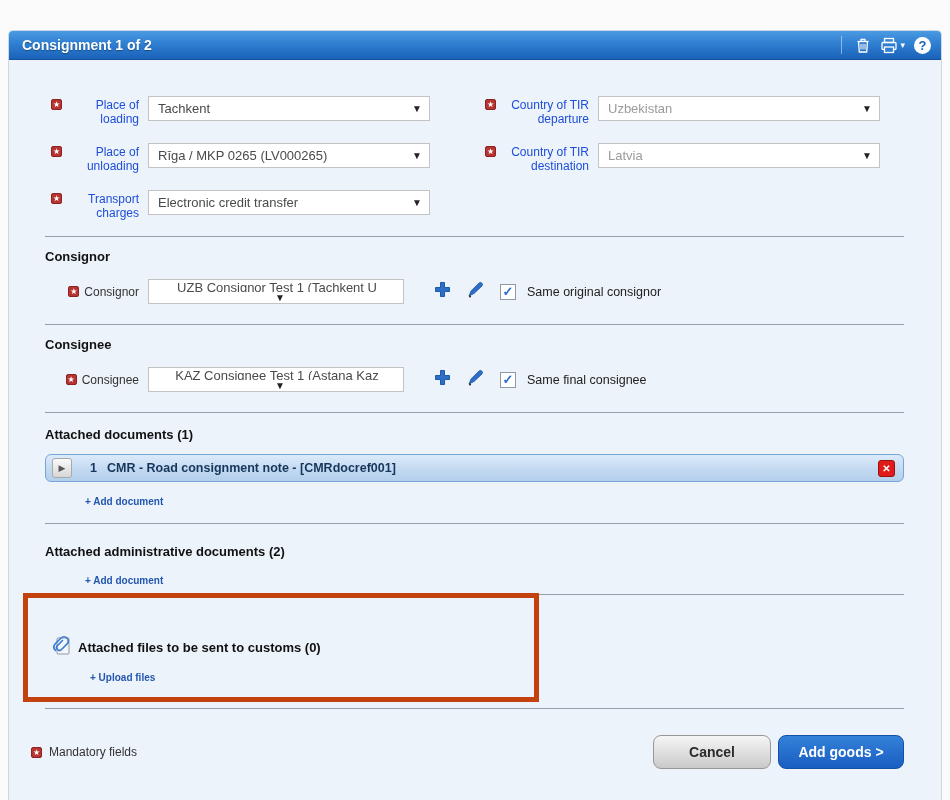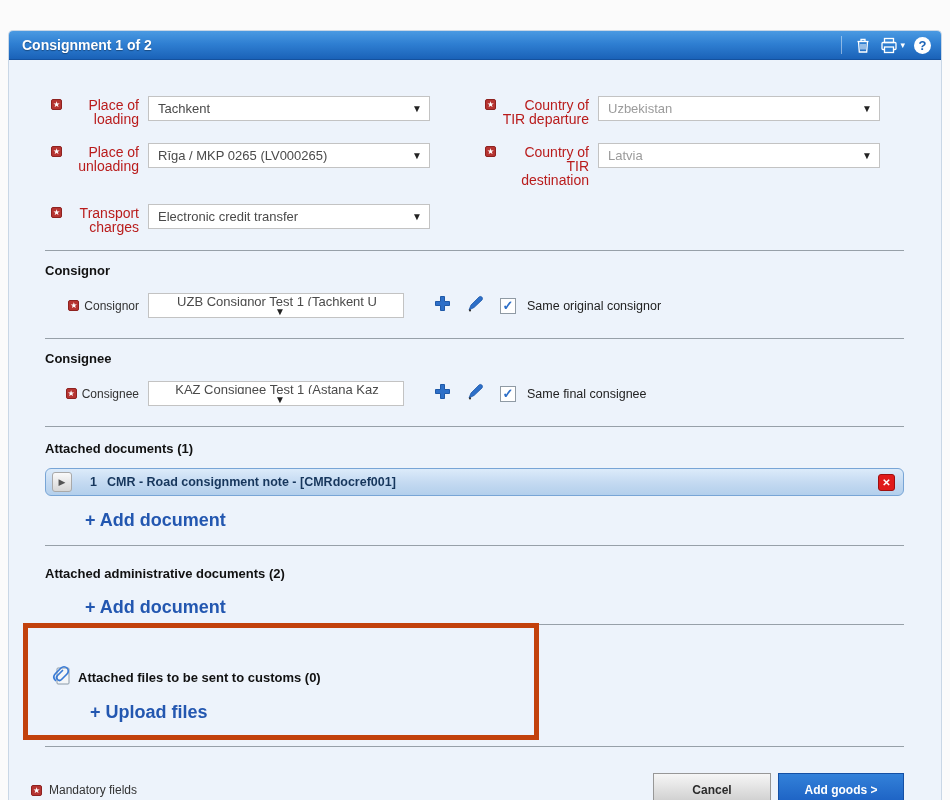--- a/index.html
+++ b/index.html
@@ -24,21 +24,21 @@
 
   
   .content { padding:36px 37px 0 36px; }
 
   .frow { display:flex; margin-bottom:17px; }
   .fgroup { display:flex; align-items:flex-start; }
   .fgroup.right { margin-left:50px; }
   .flabel { display:flex; justify-content:flex-end; gap:5px; padding-right:9px; padding-top:2px; }
   .flabel.w1 { width:103px; }
   .flabel.w2 { width:118px; }
-  .ltext { font-size:14px; color:#b91c1c; text-align:right; line-height:14px; max-width:72px; }
+  .ltext { font-size:12px; color:#1d4ed8; text-align:right; line-height:14px; max-width:72px; }
   .flabel.w2 .ltext { max-width:88px; }
   .mand { width:11px; height:11px; background:#b63431; border:1px solid #8e2220; border-radius:2px;
     color:#fff; font-size:8px; line-height:10px; text-align:center; flex:0 0 11px; margin-top:1px; }
 
   .fselect { width:282px; height:25px; background:#fff; border:1px solid #c3c3c3;
     display:flex; align-items:center; justify-content:space-between; padding:0 7px 0 9px;
     font-size:13px; color:#4a4a4a; cursor:pointer; }
   .fselect.narrow { width:256px;flex-direction:column; }
   .fselect .sval { white-space:nowrap; overflow:hidden; }
   .fselect .arrow { font-size:10px; color:#222; margin-left:6px; }
@@ -58,35 +58,35 @@
     background:linear-gradient(to bottom,#dcebfa 0%,#c3d9f1 55%,#b3cfec 100%);
     display:flex; align-items:center; padding:0 8px 0 6px; cursor:pointer; }
   .expander { width:20px; height:20px; border:1px solid #a9a9a9; border-radius:3px;
     background:linear-gradient(to bottom,#fafafa,#d7d7d7); color:#555; font-size:9px;
     display:inline-flex; align-items:center; justify-content:center; cursor:pointer; }
   .doc-text { font-size:12.5px; font-weight:bold; color:#16365c; margin-left:18px; display:flex; gap:10px; }
   .doc-close { margin-left:auto; width:17px; height:17px; border-radius:3px; background:#e01b1b;
     border:1px solid #9e0f0f; color:#fff; font-size:10px; font-weight:bold;
     display:inline-flex; align-items:center; justify-content:center; cursor:pointer; }
 
-  .add-link { display:inline-block; margin:14px 0 0 40px; font-size:18px; font-weight:bold;
+  .add-link { display:inline-block; margin:14px 0 0 40px; font-size:10px; font-weight:bold;
     color:#2357b0; text-decoration:none; cursor:pointer; }
 
   .gap14 { margin-top:14px; } .gap20 { margin-top:20px; } .gap16 { margin-top:16px; }
 
   .highlight-box { margin-left:-22px; width:516px; border:5px solid #c2410c; margin-top:-2px;
     padding:36px 10px 12px 22px; }
   .hl-head { display:flex; align-items:center; gap:6px; }
   .hl-head .sec-heading { font-size:13px; }
   .highlight-box .add-link { margin-top:12px; }
 
   .footer { display:flex; align-items:center; justify-content:space-between; margin-top:26px; }
   .mand-note { display:flex; align-items:center; gap:7px; margin-left:-14px; font-size:12px; color:#333; }
   .btns { display:flex; gap:7px; }
-  .btn { height:34px; border-radius:0; font-size:12px; font-weight:bold; text-align:center;
+  .btn { height:34px; border-radius:8px; font-size:14px; font-weight:bold; text-align:center;
     line-height:32px; cursor:pointer; }
   .btn-cancel { width:118px; background:linear-gradient(to bottom,#f6f6f6,#c9c9c9);
     border:1px solid #979797; color:#2b2b2b; }
   .btn-blue { background:linear-gradient(to bottom,#3381d9,#1a5ec1);
     border:1px solid #1450a5; color:#fff; }
   .btn-save { width:118px; }
   .btn-goods { width:126px; }
 </style>
 </head>
 <body>

